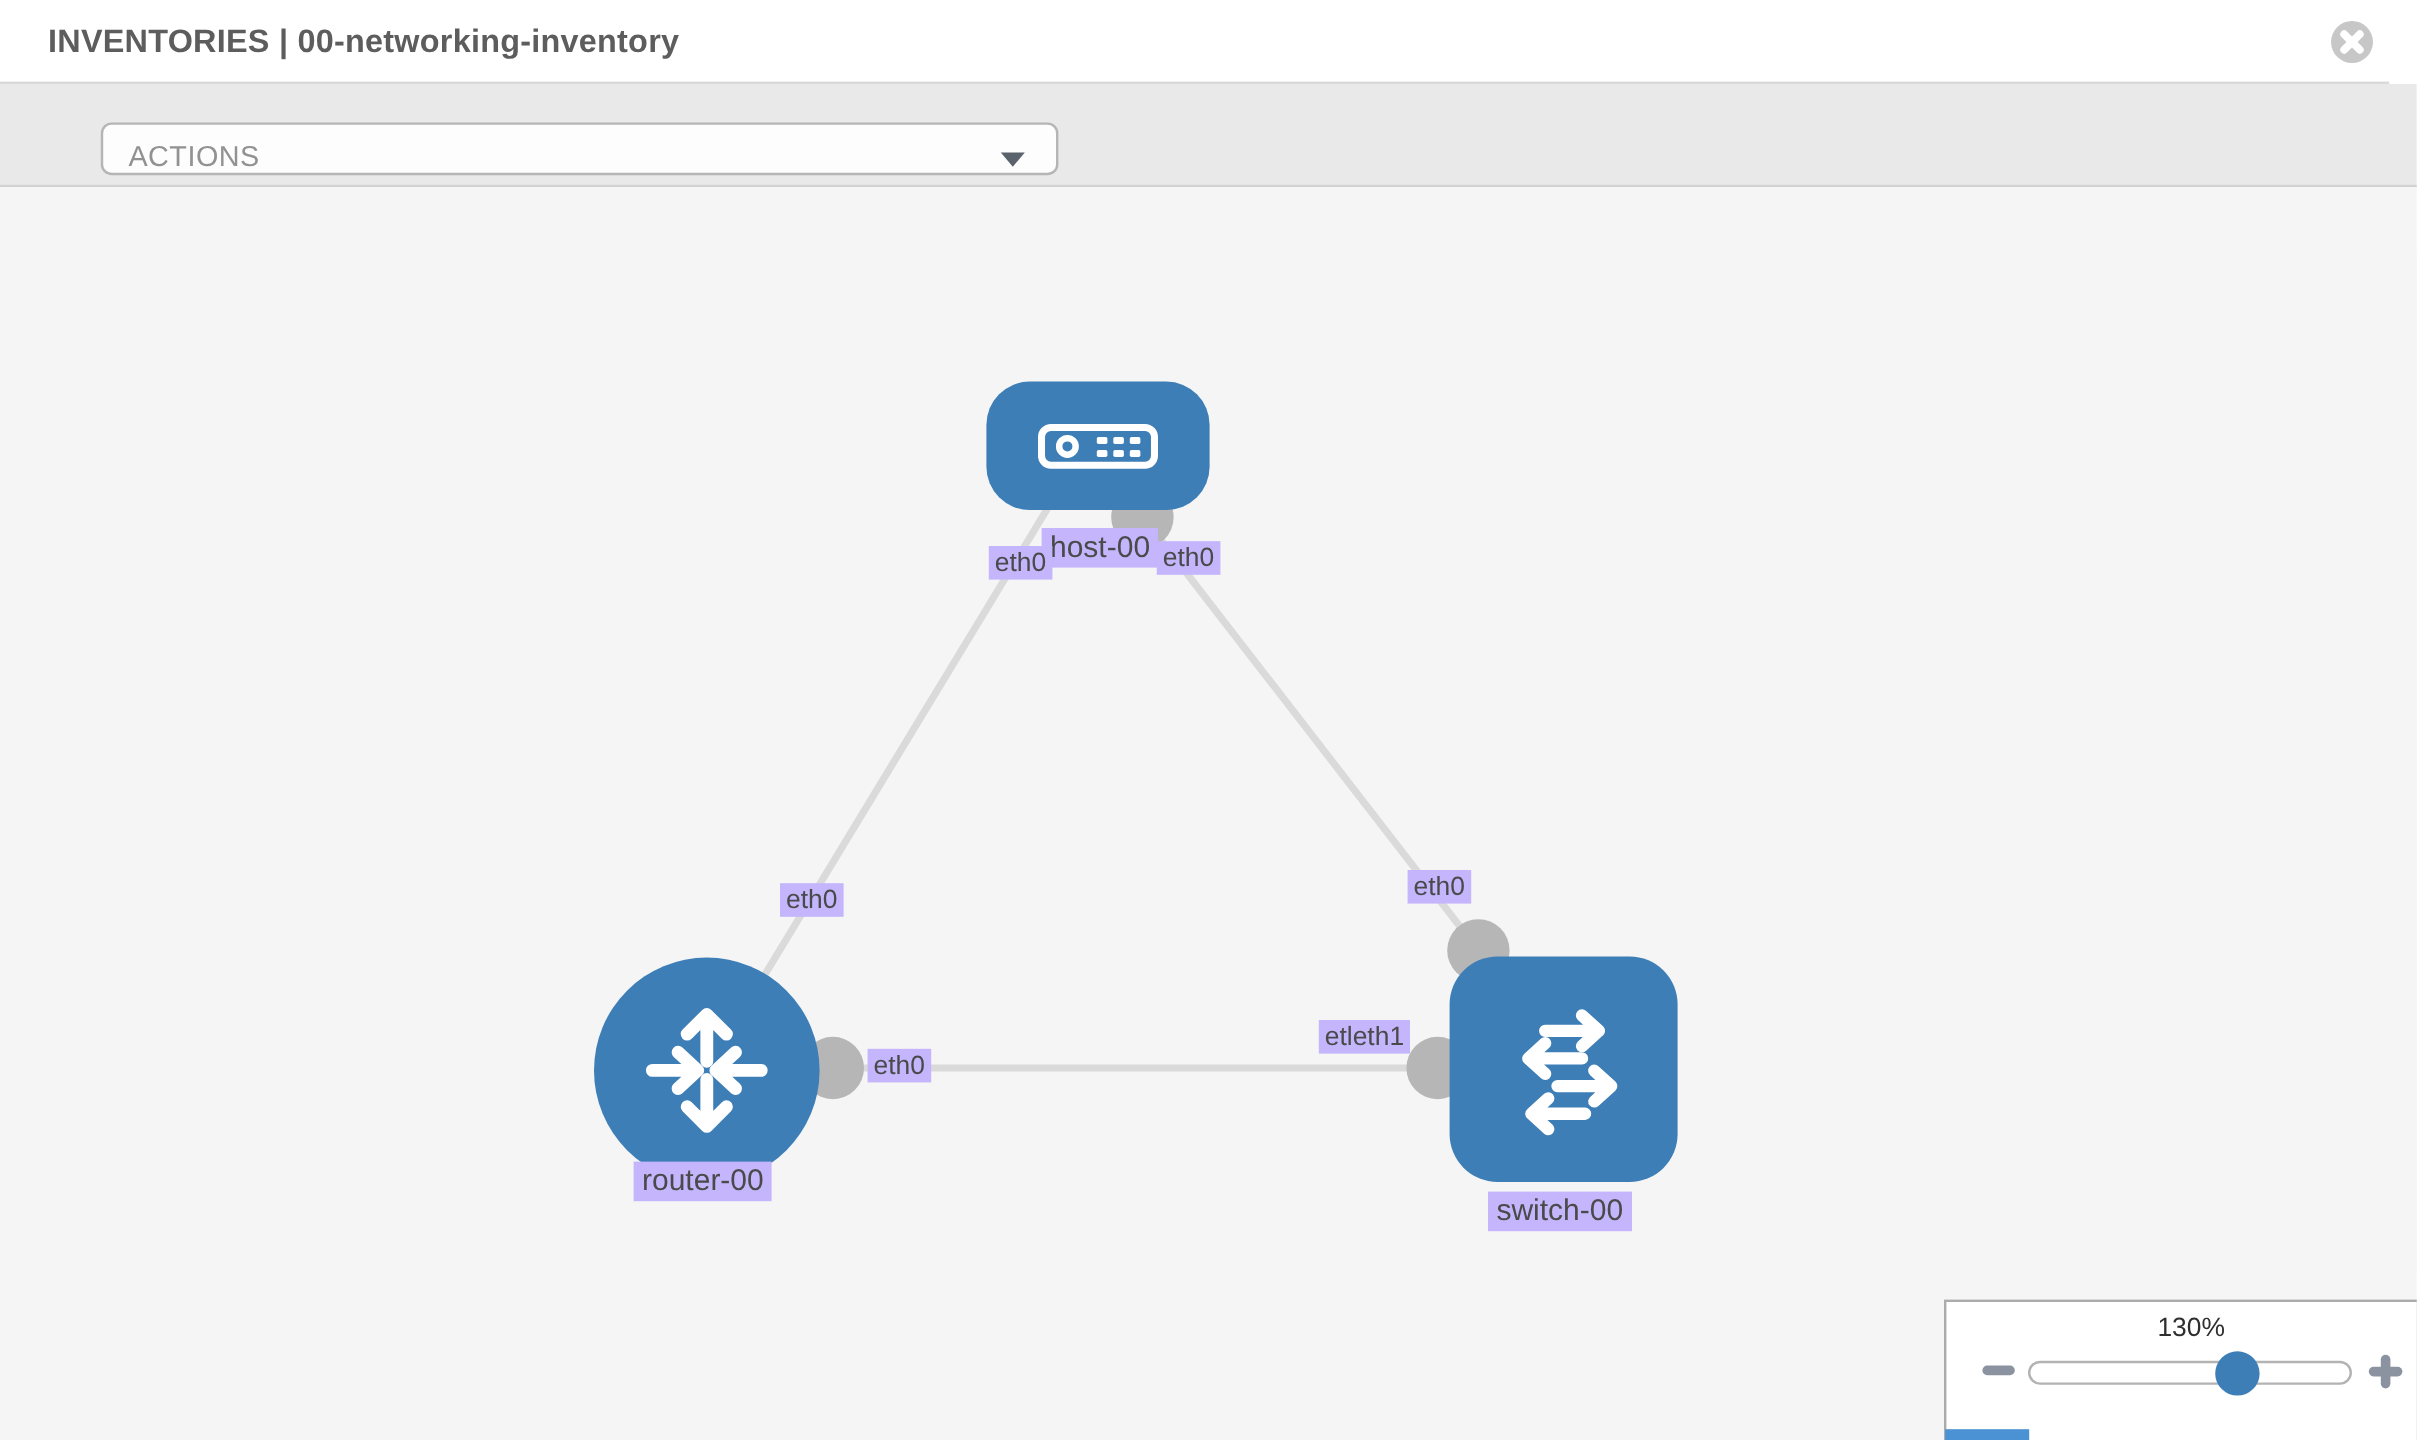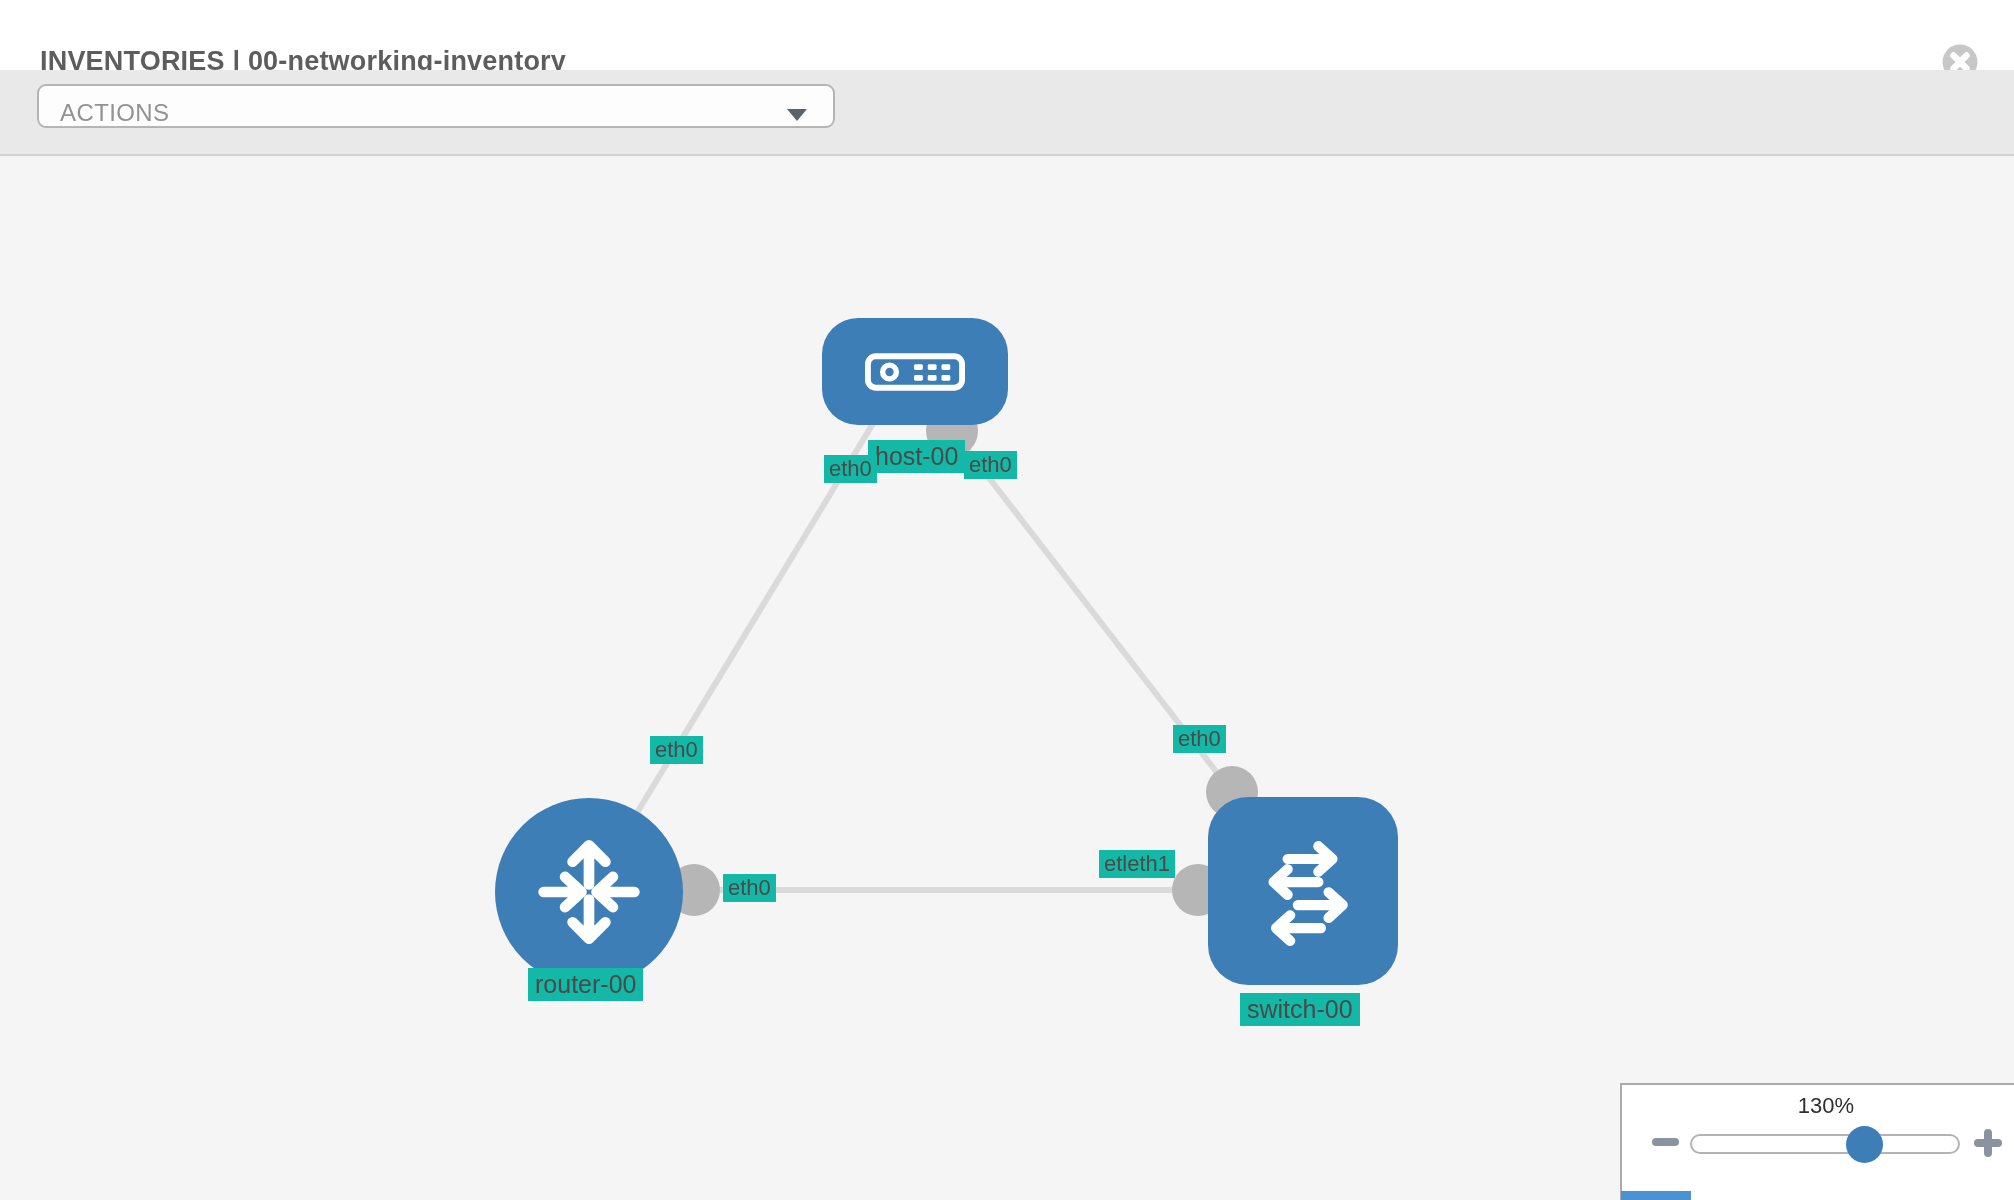--- a/index.html
+++ b/index.html
@@ -1,30 +1,30 @@
 <!DOCTYPE html>
 <html><head>
 <meta charset="utf-8">
 <style>
   html,body{margin:0;padding:0;background:#fff;}
   body{font-family:"Liberation Sans", sans-serif; overflow:hidden;}
   .app{position:relative;width:2014px;height:1200px;background:#fff;overflow:hidden;}
 
   
   .header{position:absolute;left:0;top:0;width:1991px;height:70px;background:#fff;
-          border-bottom:2px solid #d9d9d9;box-sizing:border-box;margin-top:27px;}
+          border-bottom:2px solid #d9d9d9;box-sizing:border-box;}
   .page-title{position:absolute;left:40px;top:0;height:68px;line-height:68px;
               font-size:27px;font-weight:bold;color:#5d5d5d;letter-spacing:.2px;}
   .close-btn{position:absolute;left:1941px;top:16px;width:38px;height:38px;cursor:pointer;}
 
   
   .toolbar{position:absolute;left:0;top:70px;width:2014px;height:86px;background:#e9e9e9;
            border-bottom:2px solid #d2d2d2;box-sizing:border-box;}
-  .dropdown{position:absolute;top:14px;height:44px;background:#fdfdfd;border:2px solid #b5b5b5;
-            border-radius:9px;box-sizing:border-box;}
+  .dropdown{position:absolute;top:32px;height:44px;background:#fdfdfd;border:2px solid #b5b5b5;
+            border-radius:9px;box-sizing:border-box;margin-left:47px;}
   .dropdown .dd-label{position:absolute;left:21px;top:0;line-height:54px;font-size:24px;
             color:#929292;letter-spacing:.4px;}
   .caret{position:absolute;right:26px;top:23px;width:0;height:0;
          border-left:10px solid transparent;border-right:10px solid transparent;
          border-top:12px solid #5a626c;}
   .dd-actions{left:37px;width:798px;}
   .dd-search{left:1182px;width:790px;}
   .tool-icon{position:absolute;top:99px;cursor:pointer;}
   .ti-wrench{left:1047px;}
   .ti-key{left:1116px;}
@@ -32,21 +32,21 @@
   
   .canvas{position:absolute;left:0;top:156px;width:2014px;height:1044px;background:#f5f5f5;}
   .links-layer{position:absolute;left:0;top:0;width:2014px;height:1200px;pointer-events:none;}
 
   .node{position:absolute;background:#3d7eb7;cursor:pointer;display:flex;
         align-items:center;justify-content:center;}
   .node-host{left:822px;top:318px;width:186px;height:107px;border-radius:36px;}
   .node-router{left:495px;top:798px;width:188px;height:188px;border-radius:50%;}
   .node-switch{left:1208px;top:797px;width:190px;height:188px;border-radius:40px;}
 
-  .chip{position:absolute;background:#14b8a6;color:#4a4a4a;white-space:nowrap;}
+  .chip{position:absolute;background:#c4b5fd;color:#4a4a4a;white-space:nowrap;}
   .node-label{font-size:25px;padding:2px 7px;text-align:center;}
   .if-label{font-size:22px;padding:1px 5px;}
 
   .lb-host{left:868px;top:440px;}
   .lb-router{left:528px;top:968px;}
   .lb-switch{left:1240px;top:993px;}
   .if-host-left{left:824px;top:455px;}
   .if-host-right{left:964px;top:451px;}
   .if-mid-left{left:650px;top:736px;}
   .if-mid-right{left:1173px;top:725px;}

